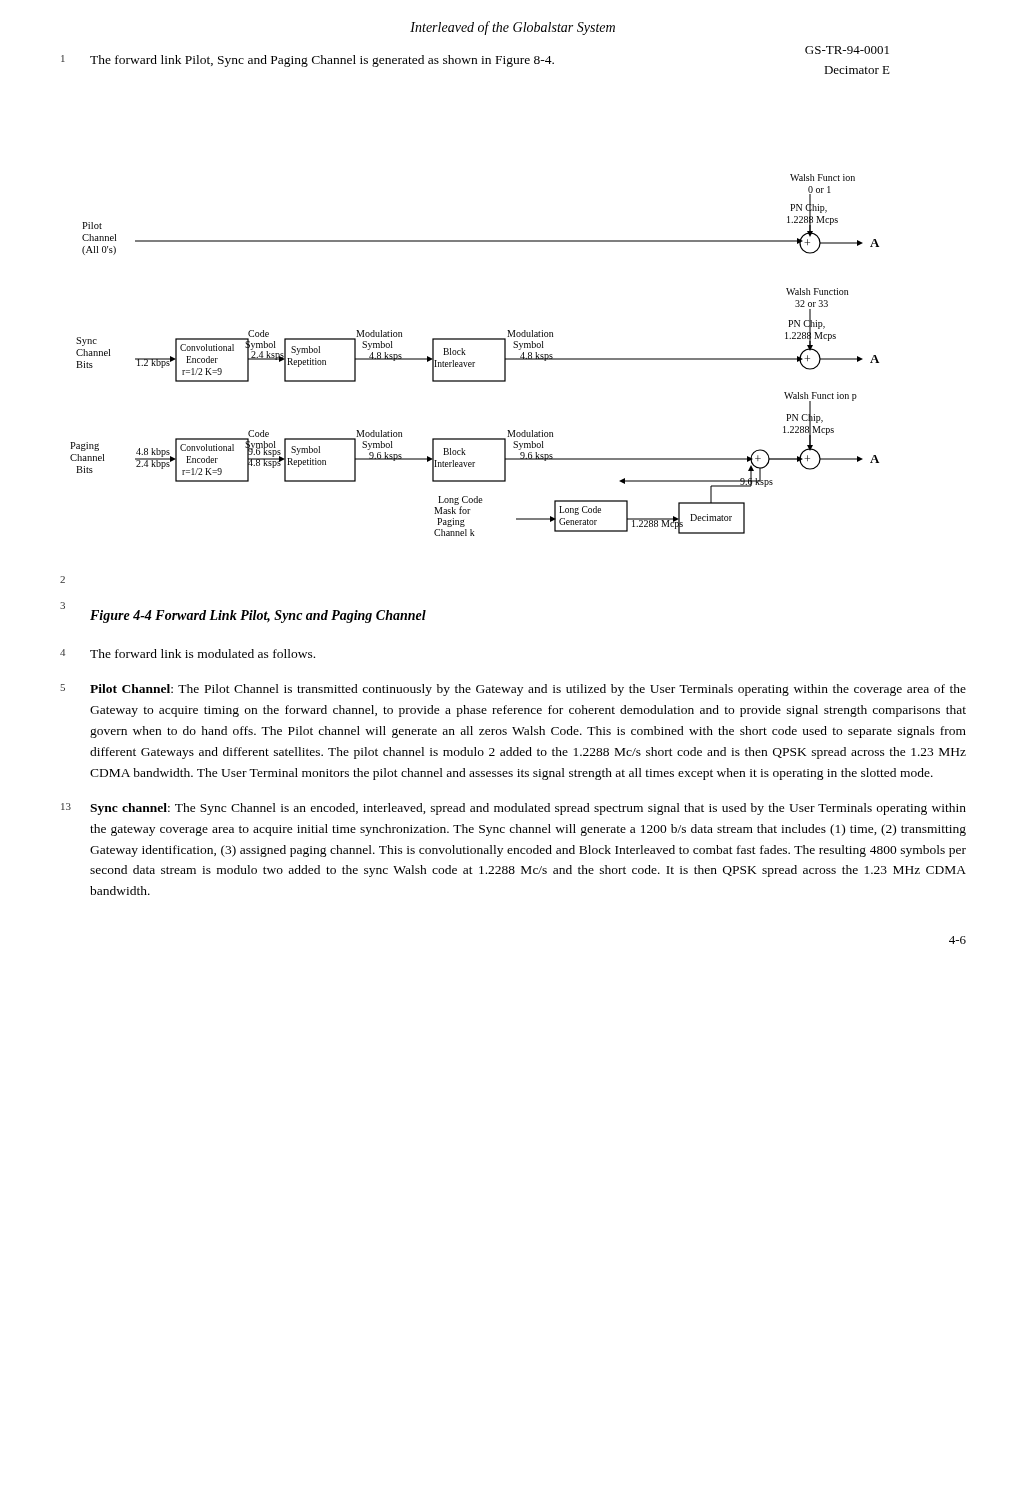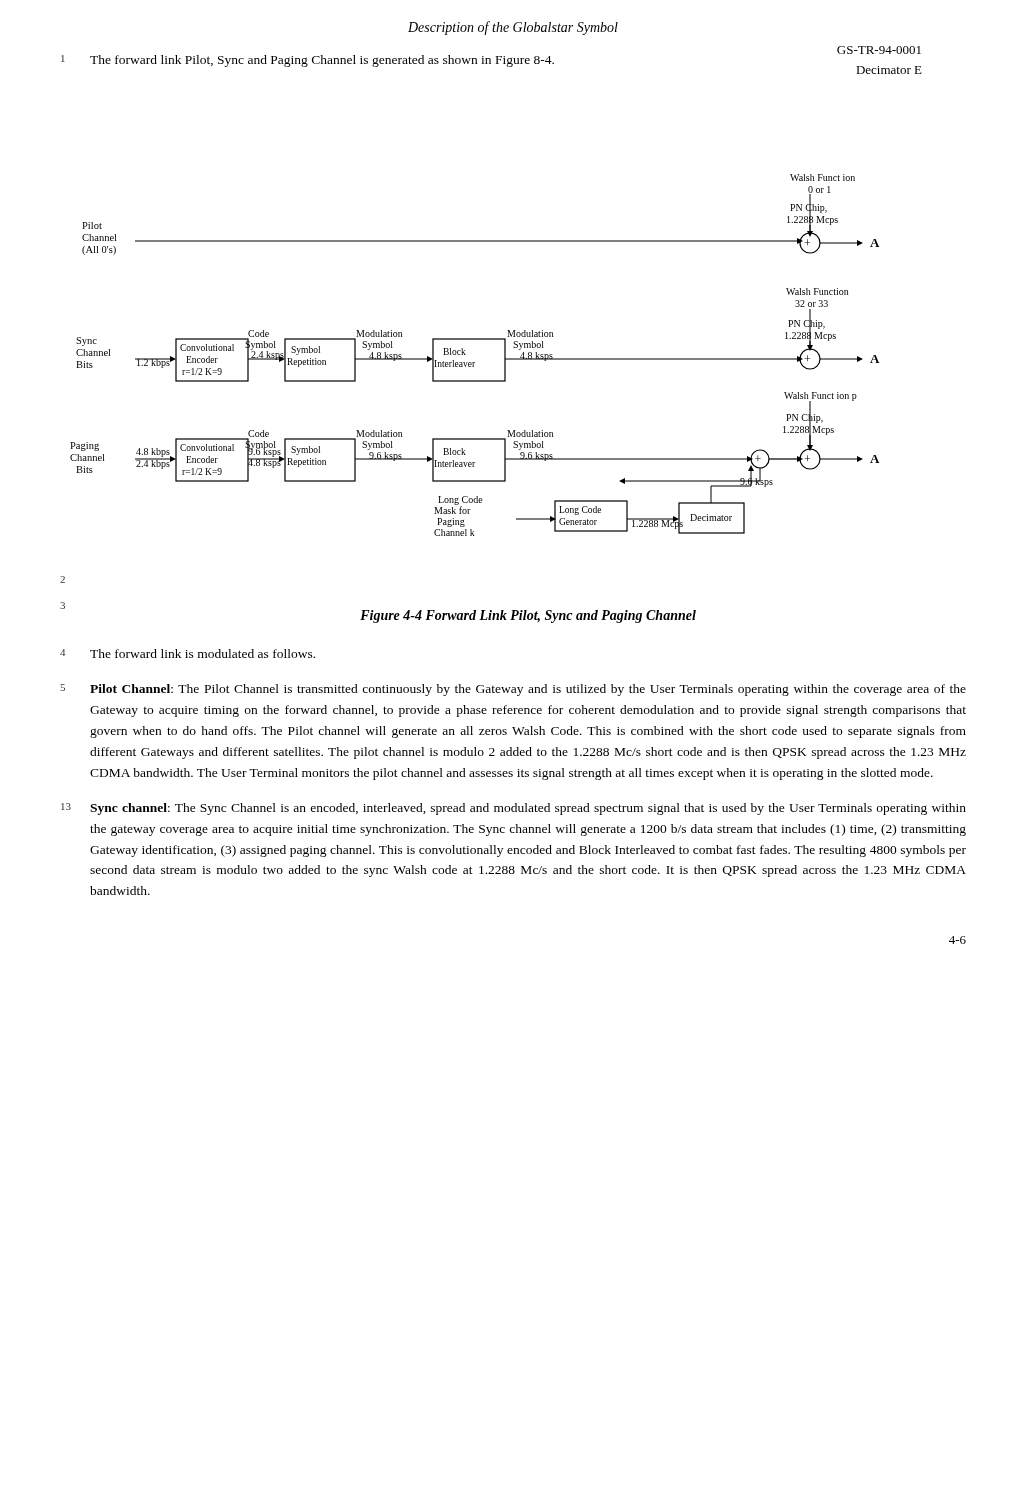--- a/index.html
+++ b/index.html
@@ -14,21 +14,21 @@
     }
     .page-header {
       text-align: center;
       font-style: italic;
       font-size: 14px;
       margin-bottom: 4px;
     }
     .page-header-right {
       position: absolute;
       top: 20px;
-      right: 44px;
+      right: 76px;
       text-align: right;
       font-size: 13px;
       line-height: 1.5;
     }
     .line-numbered {
       display: flex;
       margin-bottom: 6px;
     }
     .line-num {
       width: 30px;
@@ -45,21 +45,21 @@
     
     .diagram-container {
       width: 100%;
       margin: 10px 0;
       position: relative;
     }
     svg text {
       font-family: Times New Roman, serif;
     }
     .figure-caption {
-      text-align: center;
+      text-align: left;
       font-weight: bold;
       font-style: italic;
       font-size: 14px;
       margin: 8px 0 12px 0;
     }
     .section-heading {
       font-weight: bold;
     }
     .body-text {
       text-align: justify;
@@ -69,21 +69,21 @@
     .page-footer {
       text-align: right;
       margin-top: 30px;
       font-size: 13px;
     }
   </style>
 </head>
 <body>
 
 <div style="position:relative;">
-  <div class="page-header">Description of the Globalstar Symbol</div>
+  <div class="page-header">Interleaved of the Globalstar System</div>
   <div class="page-header-right">
     <span>GS-TR-94-0001</span><br>
     <span>Decimator E</span>
   </div>
 </div>
 
 <div style="height:10px;"></div>
 
 <div class="line-numbered">
   <div class="line-num">1</div>

